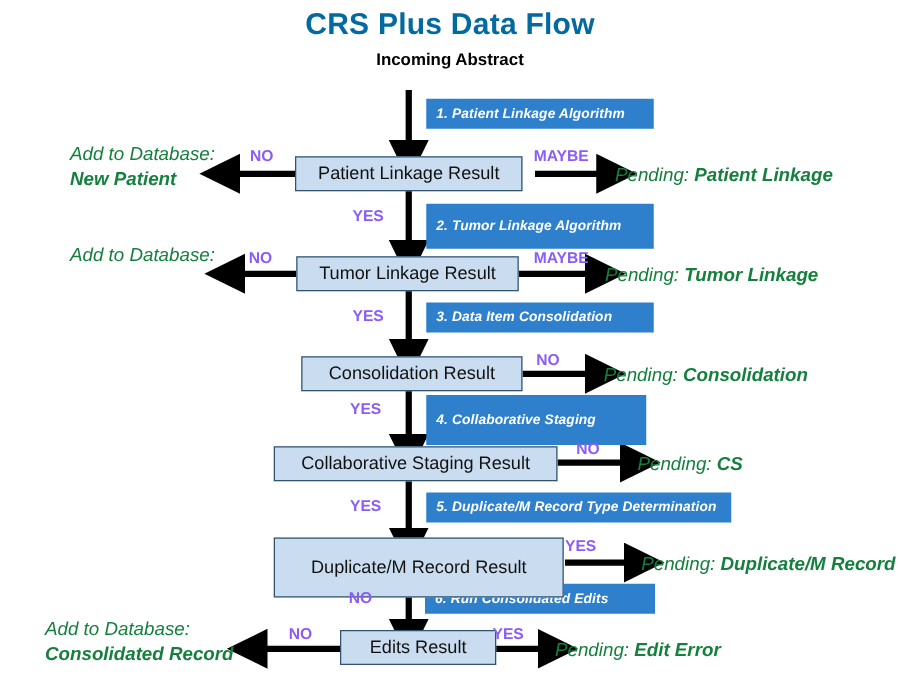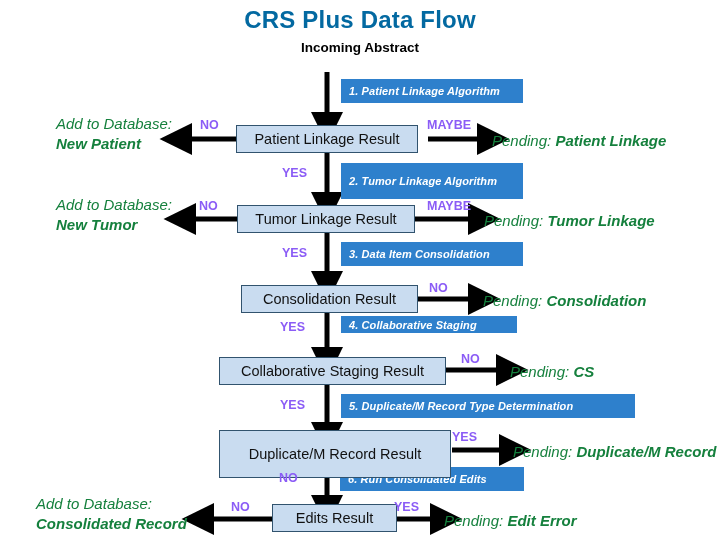--- a/index.html
+++ b/index.html
@@ -137,22 +137,22 @@
   <line x1="381" y1="519" x2="436" y2="519" stroke="#000" stroke-width="5" marker-end="url(#ah)"></line>
 </svg>
 
 <div class="abs" id="title">CRS Plus Data Flow</div>
 
 <div class="abs" id="incoming">Incoming Abstract</div>
 
 <div class="abs banner" style="left:341px; top:79px; width:182px; height:24px;">1. Patient Linkage Algorithm</div>
 <div class="abs banner" style="left:341px; top:163px; width:182px; height:36px;">2. Tumor Linkage Algorithm</div>
 <div class="abs banner" style="left:341px; top:242px; width:182px; height:24px;">3. Data Item Consolidation</div>
-<div class="abs banner" style="left:341px; top:316px; width:176px; height:17px;">4. Collaborative Staging</div>
-<div class="abs banner" style="left:341px; top:394px; width:294px; height:24px;">5. Duplicate/M Record Type Determination</div>
+<div class="abs banner" style="left:341px; top:316px; width:176px; height:40px;">4. Collaborative Staging</div>
+<div class="abs banner" style="left:341px; top:394px; width:244px; height:24px;">5. Duplicate/M Record Type Determination</div>
 <div class="abs banner" style="left:340px; top:467px; width:184px; height:24px;">6. Run Consolidated Edits</div>
 
 <div class="abs resultbox" style="left:236px; top:125px; width:182px; height:28px;">Patient Linkage Result</div>
 
 <div class="abs resultbox" style="left:237px; top:205px; width:178px; height:28px;">Tumor Linkage Result</div>
 
 <div class="abs resultbox" style="left:241px; top:285px; width:177px; height:28px;">Consolidation Result</div>
 
 <div class="abs resultbox" style="left:219px; top:357px; width:227px; height:28px;">Collaborative Staging Result</div>
 
@@ -180,21 +180,20 @@
 <div class="abs branch" style="left:231px; top:500px;">NO</div>
 <div class="abs branch" style="left:394px; top:500px;">YES</div>
 
 <div class="abs sidelabel twoline" style="left:56px; top:114px;">
   <div class="n">Add to Database:</div>
   <div class="b">New Patient</div>
 </div>
 
 <div class="abs sidelabel twoline" style="left:56px; top:195px;">
   <div class="n">Add to Database:</div>
-  <div class="b">New Tumor</div>
 </div>
 
 <div class="abs sidelabel twoline" style="left:36px; top:494px;">
   <div class="n">Add to Database:</div>
   <div class="b">Consolidated Record</div>
 </div>
 
 <div class="abs sidelabel" style="left:492px; top:131px;">
   <span class="n">Pending: </span><span class="b">Patient Linkage</span>
 </div>

